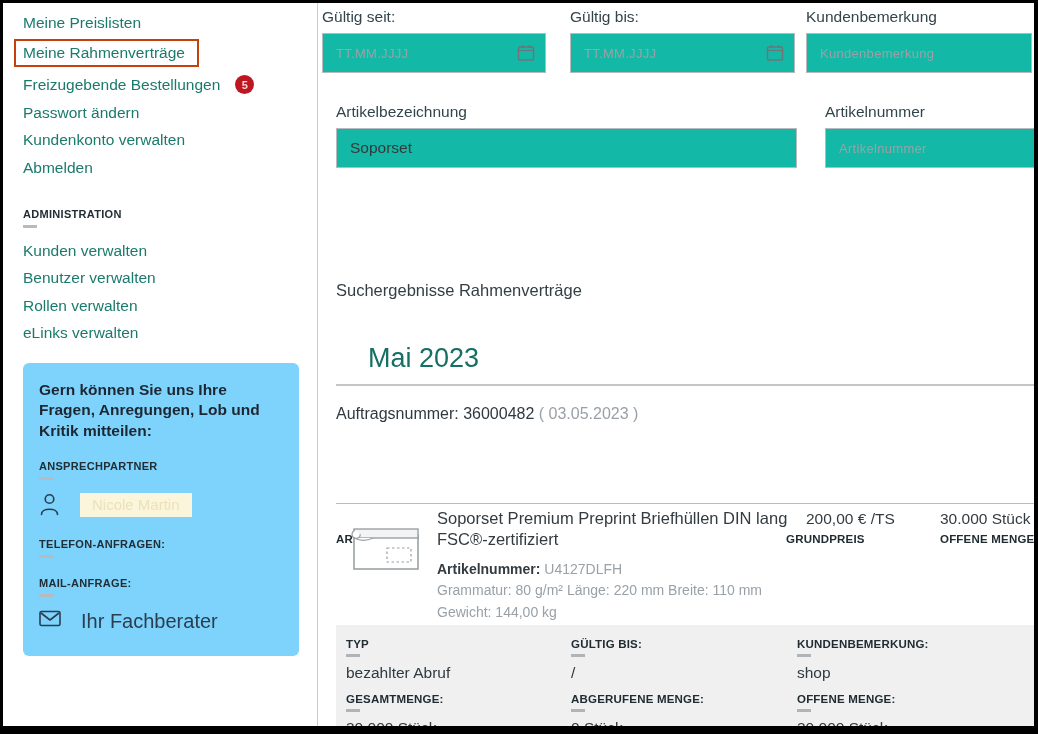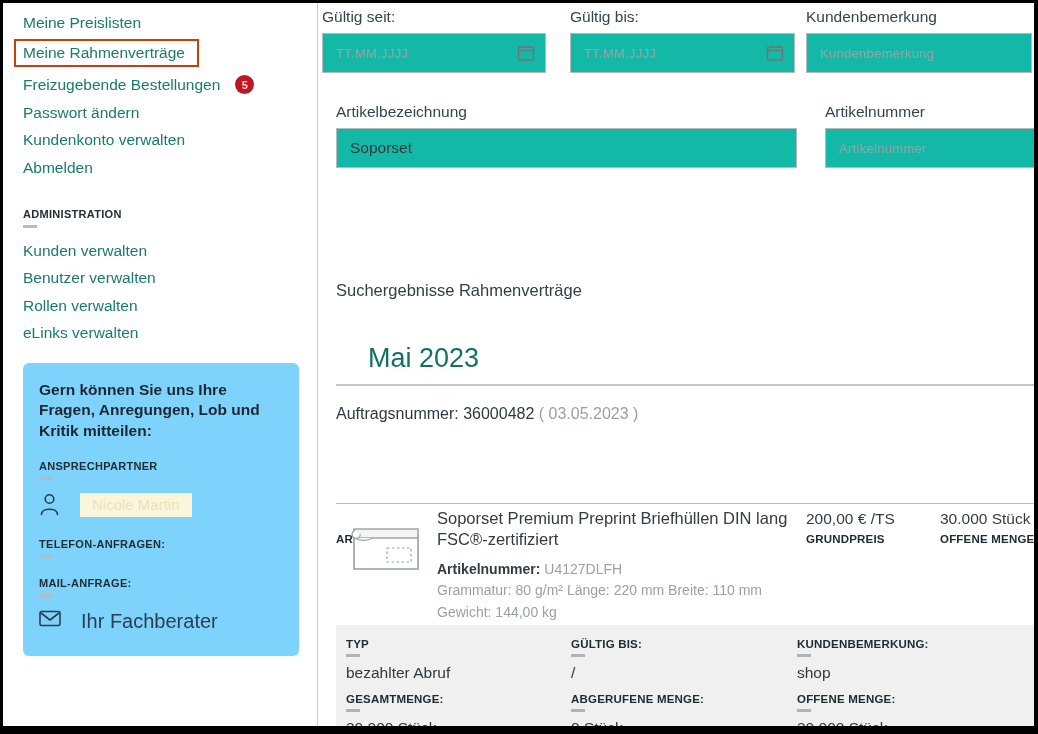--- a/index.html
+++ b/index.html
@@ -121,21 +121,21 @@
   .rule.month { top: 381px; }
   .rule.thead { top: 500px; border-top-width: 1px; border-color: #b9bdbf; }
   .order-line { position: absolute; left: 18px; top: 402px; font-size: 16px; color: #2f3a40; }
   .order-date { color: #9aa0a6; }
   .th {
     position: absolute; top: 482px;
     font-size: 11.5px; font-weight: bold; color: #202c32; letter-spacing: 0.2px;
     white-space: nowrap;
     margin-top: 48px;
   }
-  .th.c1 { left: 18px; } .th.c2 { left: 488px; text-align: right; } .th.c3 { left: 622px; }
+  .th.c1 { left: 18px; } .th.c2 { left: 468px; text-align: right; } .th.c3 { left: 622px; }
   .product-img { position: absolute; left: 33px; top: 521px; }
   .product-title {
     position: absolute; left: 119px; top: 505px; width: 372px;
     font-size: 16.5px; color: #333b40; line-height: 1.3;
   }
   .product-meta { position: absolute; left: 119px; top: 556px; width: 380px; font-size: 14px; color: #99a1a7; line-height: 1.53; }
   .meta-label { font-weight: bold; color: #333b40; }
   .price-cell { position: absolute; left: 488px; top: 507px; font-size: 15.5px; color: #333b40; white-space: nowrap; }
   .qty-cell { position: absolute; left: 622px; top: 507px; font-size: 15.5px; color: #333b40; white-space: nowrap; }
   .detail-block {

